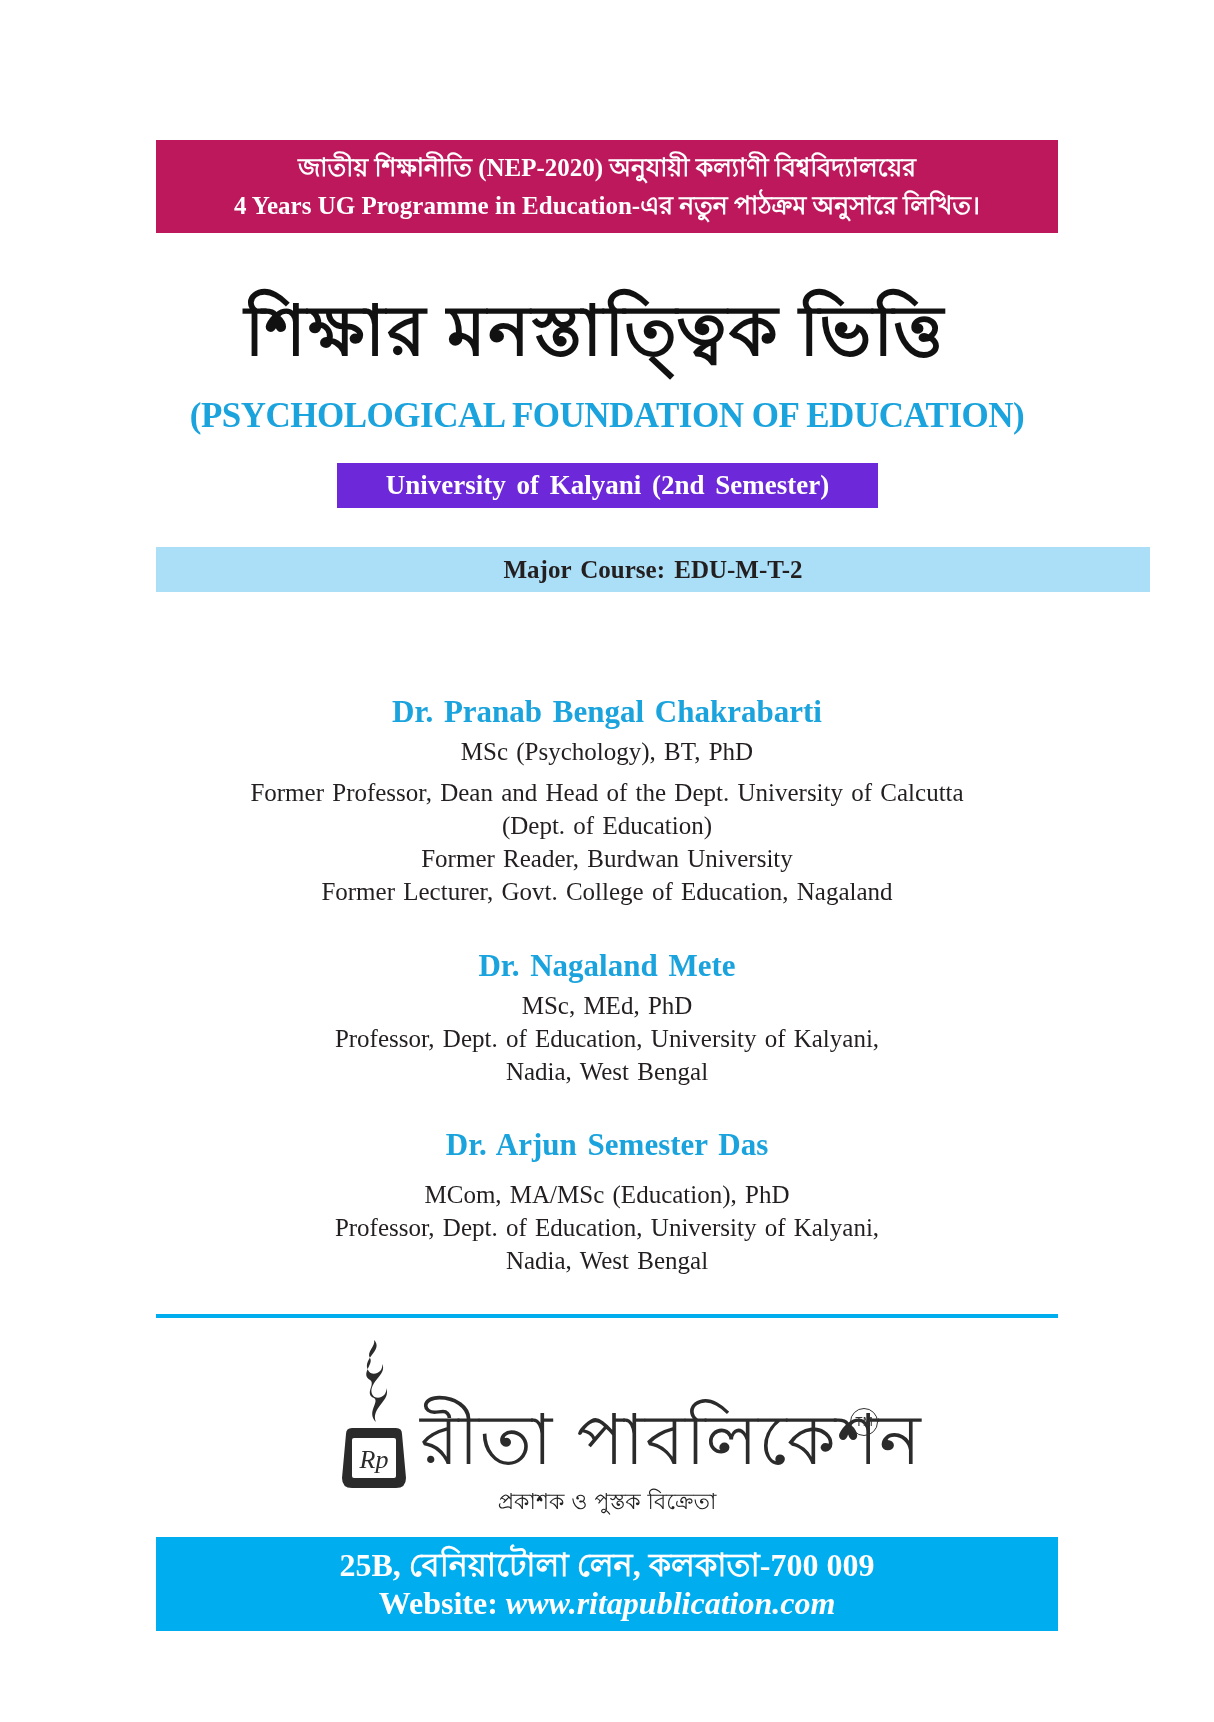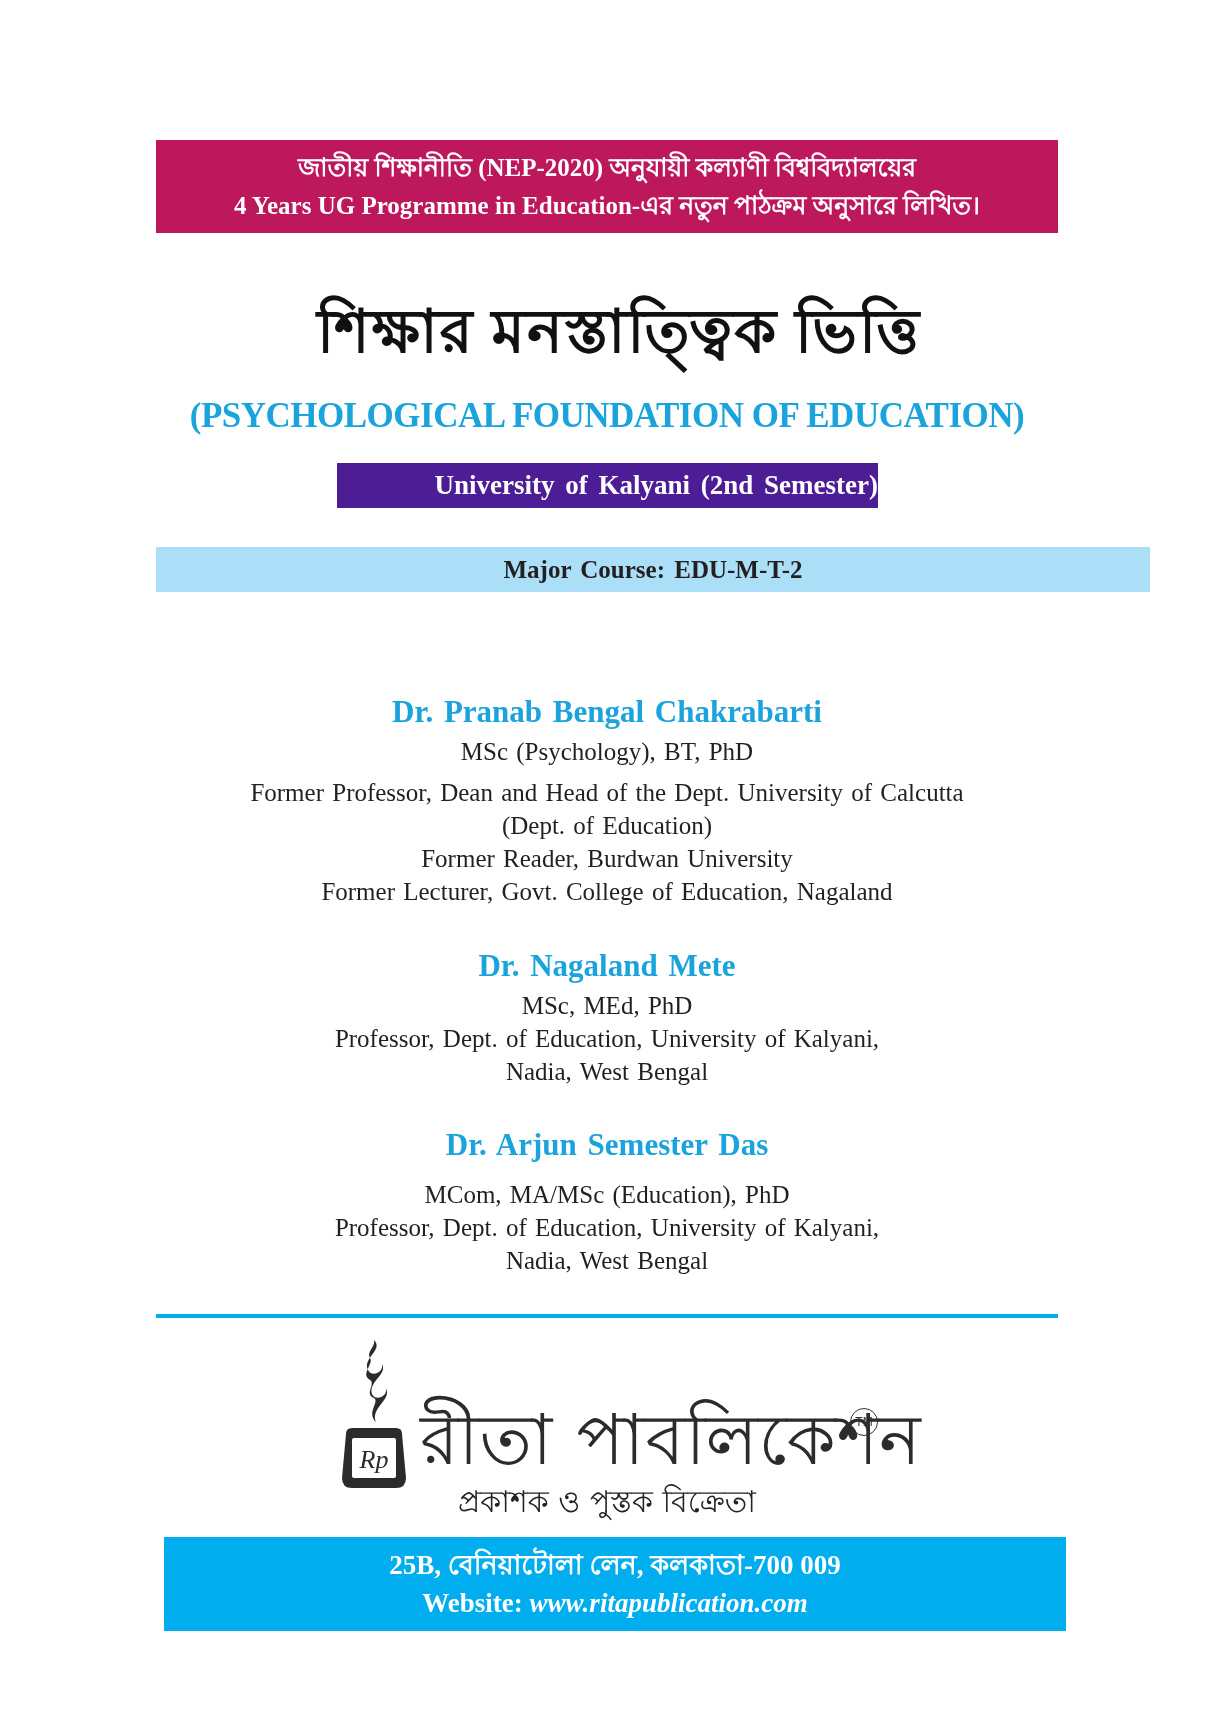--- a/index.html
+++ b/index.html
@@ -9,31 +9,31 @@
   }
   .abs { position: absolute; }
   .center { text-align: center; }
   .banner-top {
     left: 156px; top: 140px; width: 902px; height: 93px;
     background: #be185d; color: #ffffff; font-weight: bold;
     display: flex; flex-direction: column; justify-content: center; align-items: center;
     font-size: 25px; line-height: 38px;
   }
   .title-bn {
-    left: 0; width: 1190px; top: 292px; font-size: 60px; font-weight: bold;
-    color: #111; letter-spacing: 2px; line-height: 80px; margin-left: 24px;
+    left: 0; width: 1190px; top: 292px; font-size: 70px; font-weight: bold;
+    color: #111; letter-spacing: 2px; line-height: 80px;
   }
   .title-en {
     left: 0; width: 1214px; top: 393px; font-size: 35px; font-weight: bold;
     color: #1aa3dc; line-height: 46px; letter-spacing: -0.5px;
   }
   .univ-box {
     left: 337px; top: 463px; width: 541px; height: 45px;
-    background: #4c1d95; color: #fff; font-weight: bold; font-size: 27px;
-    display: flex; align-items: center; justify-content: flex-end; word-spacing: 4px;
+    background: #6d28d9; color: #fff; font-weight: bold; font-size: 27px;
+    display: flex; align-items: center; justify-content: center; word-spacing: 4px;
   }
   .course-box {
     left: 156px; top: 547px; width: 994px; height: 45px;
     background: #abdff8; color: #231f20; font-weight: bold; font-size: 25px;
     display: flex; align-items: center; justify-content: center; word-spacing: 3px;
   }
   .author-block { left: 156px; width: 902px; }
   .author-name { color: #1aa3dc; font-weight: bold; font-size: 31px; line-height: 40px; word-spacing: 3px; }
   .author-line { font-size: 25px; line-height: 33px; color: #231f20; word-spacing: 2px; }
   .divider { left: 156px; top: 1314px; width: 902px; height: 4px; background: #00aeef; }
@@ -41,28 +41,28 @@
   .publisher-name {
     left: 420px; top: 1400px; font-size: 70px; line-height: 80px; color: #2b2b2b;
     font-family: "DejaVu Sans", sans-serif; letter-spacing: 1px;
   }
   .tm-mark {
     left: 850px; top: 1408px; width: 26px; height: 26px; border: 1.5px solid #333;
     border-radius: 50%; font-family: "Liberation Sans", sans-serif; font-size: 12px;
     display: flex; align-items: center; justify-content: center; color: #333;
   }
   .publisher-tagline {
-    left: 0; width: 1214px; top: 1484px; font-size: 30px; line-height: 36px; color: #222;
+    left: 0; width: 1214px; top: 1484px; font-size: 22px; line-height: 36px; color: #222;
     font-family: "DejaVu Sans", sans-serif;
   }
   .banner-bottom {
     left: 156px; top: 1537px; width: 902px; height: 94px;
     background: #00aeef; color: #fff; font-weight: bold;
     display: flex; flex-direction: column; justify-content: center; align-items: center;
-    font-size: 27px; line-height: 38px; margin-left: 8px;
+    font-size: 32px; line-height: 38px;
   }
   .website-url { font-style: italic; }
 </style>
 </head>
 <body>
 
 <div class="abs banner-top">
   <div>জাতীয় শিক্ষানীতি (NEP-2020) অনুযায়ী কল্যাণী বিশ্ববিদ্যালয়ের</div>
   <div>4 Years UG Programme in Education-এর নতুন পাঠক্রম অনুসারে লিখিত।</div>
 </div>

